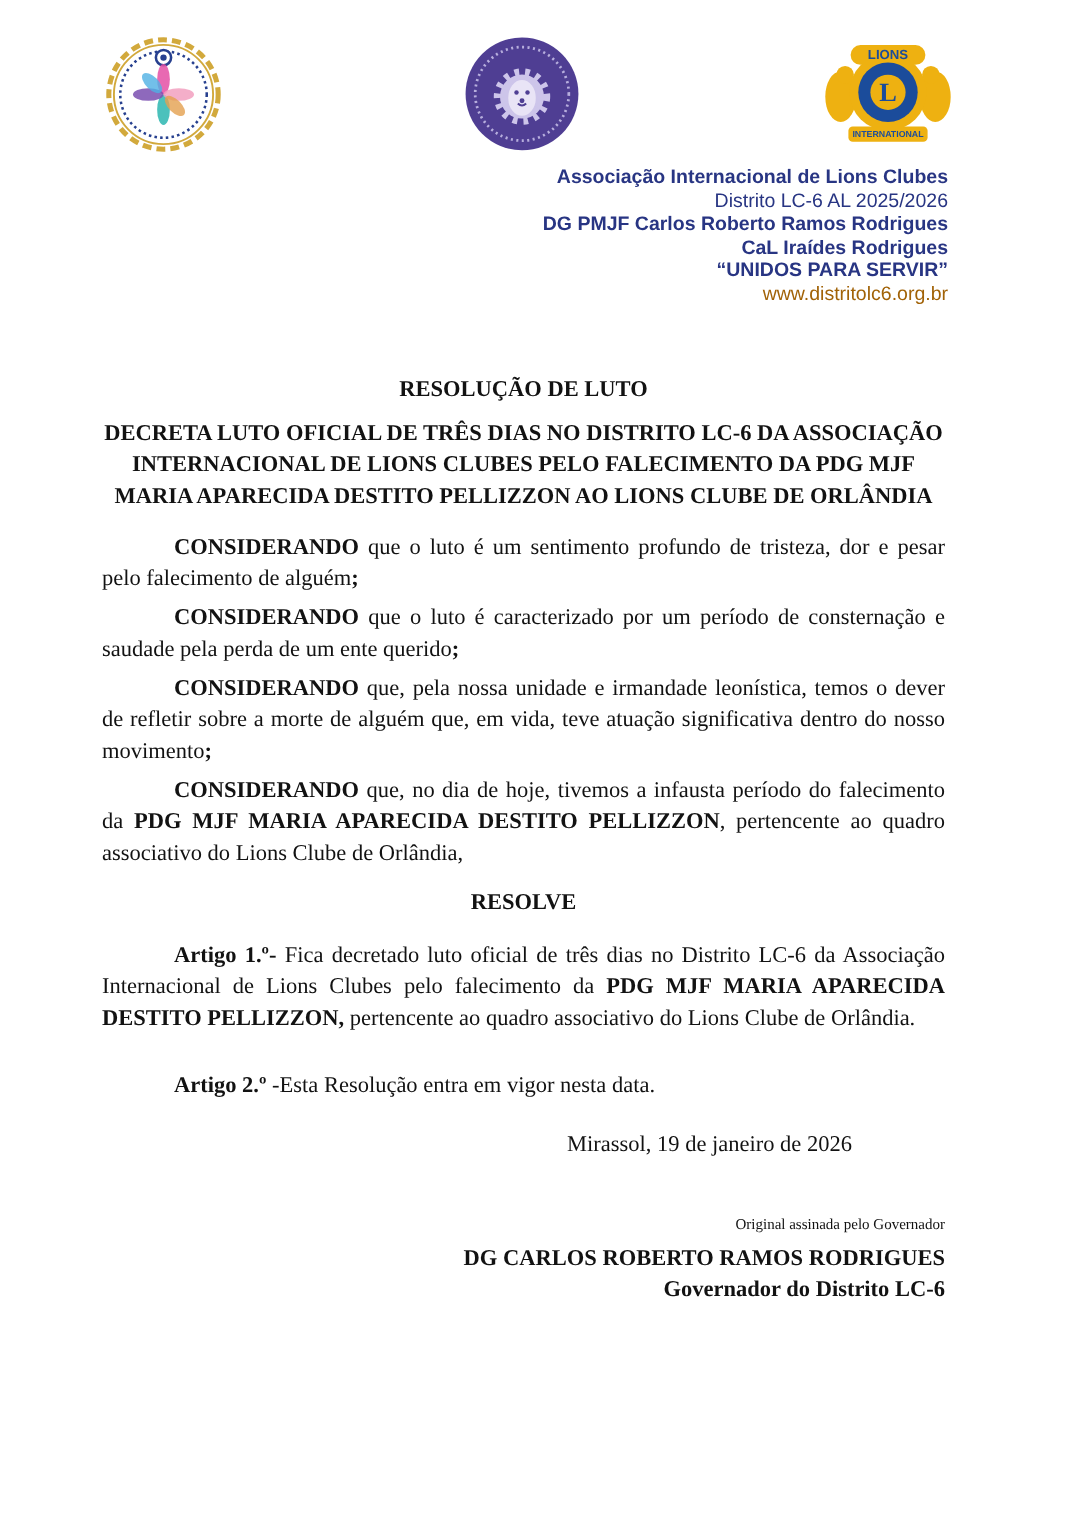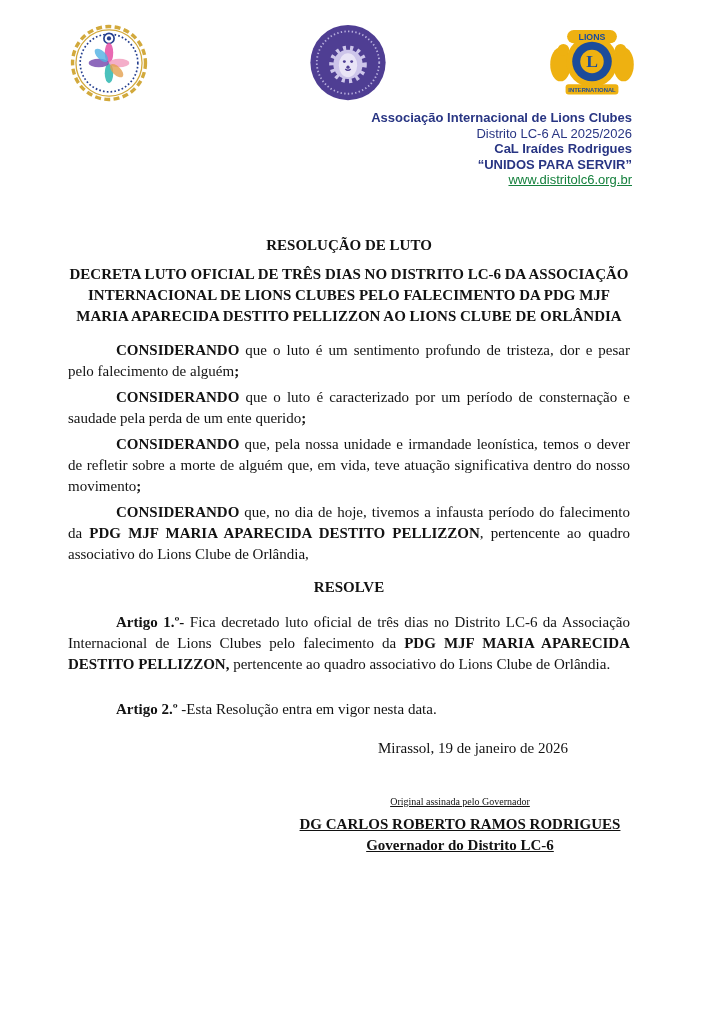--- a/index.html
+++ b/index.html
@@ -19,21 +19,21 @@
   .logo-right{right:60px;}
   
   .letterhead{
     margin:8px 64px 0 0;
     text-align:right;
     font-family:"Liberation Sans","DejaVu Sans",sans-serif;
     font-size:13px;line-height:15.5px;
     color:#283583;
   }
   .letterhead .bold{font-weight:700;}
-  .letterhead a{color:#15803d;text-decoration:underline;cursor:pointer;}
+  .letterhead a{color:#a16207;cursor:pointer;}
   
   .doc-body{margin:0 66px 0 68px;}
   .title{
     margin:46px 0 0;
     font-size:15px;font-weight:700;
     text-align:center;line-height:22px;
   }
   .subtitle{
     margin:8px auto 0;
     max-width:566px;
@@ -56,22 +56,21 @@
   }
   .artigo1{margin-top:14px;}
   .artigo2{margin-top:24px;}
   .date-line{
     margin:18px 0 0 310px;
     font-size:15px;line-height:21px;
     text-indent:0;text-align:left;
   }
   .signature{
     margin:36px 0 0 222px;
-    text-align:center;
-    text-decoration:underline;
+    text-align:right;
   }
   .sig-note{
     font-size:10px;line-height:13px;
     margin:0;
   }
   .sig-name{
     margin:6px 0 0;
     font-size:15px;font-weight:700;line-height:21px;
   }
   .sig-role{
@@ -125,20 +124,21 @@
       <text x="60" y="18" text-anchor="middle" font-family="Liberation Sans, DejaVu Sans, sans-serif" font-size="12" font-weight="bold" fill="#1b4c9b">LIONS</text>
       <text x="60" y="56" text-anchor="middle" font-family="Liberation Serif, DejaVu Serif, serif" font-size="24" font-weight="bold" fill="#1b4c9b">L</text>
       <rect x="24" y="79" width="72" height="14" rx="4" fill="#eeb111"></rect>
       <text x="60" y="89" text-anchor="middle" font-family="Liberation Sans, DejaVu Sans, sans-serif" font-size="8" font-weight="bold" fill="#1b4c9b">INTERNATIONAL</text>
     </svg>
   </div>
 
   <div class="letterhead">
     <div class="bold">Associação Internacional de Lions Clubes</div>
     <div>Distrito LC-6 AL 2025/2026</div>
+    <div class="bold">DG PMJF Carlos Roberto Ramos Rodrigues</div>
     <div class="bold">CaL Iraídes Rodrigues</div>
     <div class="bold">“UNIDOS PARA SERVIR”</div>
     <div><a>www.distritolc6.org.br</a></div>
   </div>
 
   <div class="doc-body">
 
     <h1 class="title">RESOLUÇÃO DE LUTO</h1>
 
     <h2 class="subtitle">DECRETA LUTO OFICIAL DE TRÊS DIAS NO DISTRITO LC-6 DA ASSOCIAÇÃO INTERNACIONAL DE LIONS CLUBES PELO FALECIMENTO DA PDG MJF MARIA APARECIDA DESTITO PELLIZZON AO LIONS CLUBE DE ORLÂNDIA</h2>

